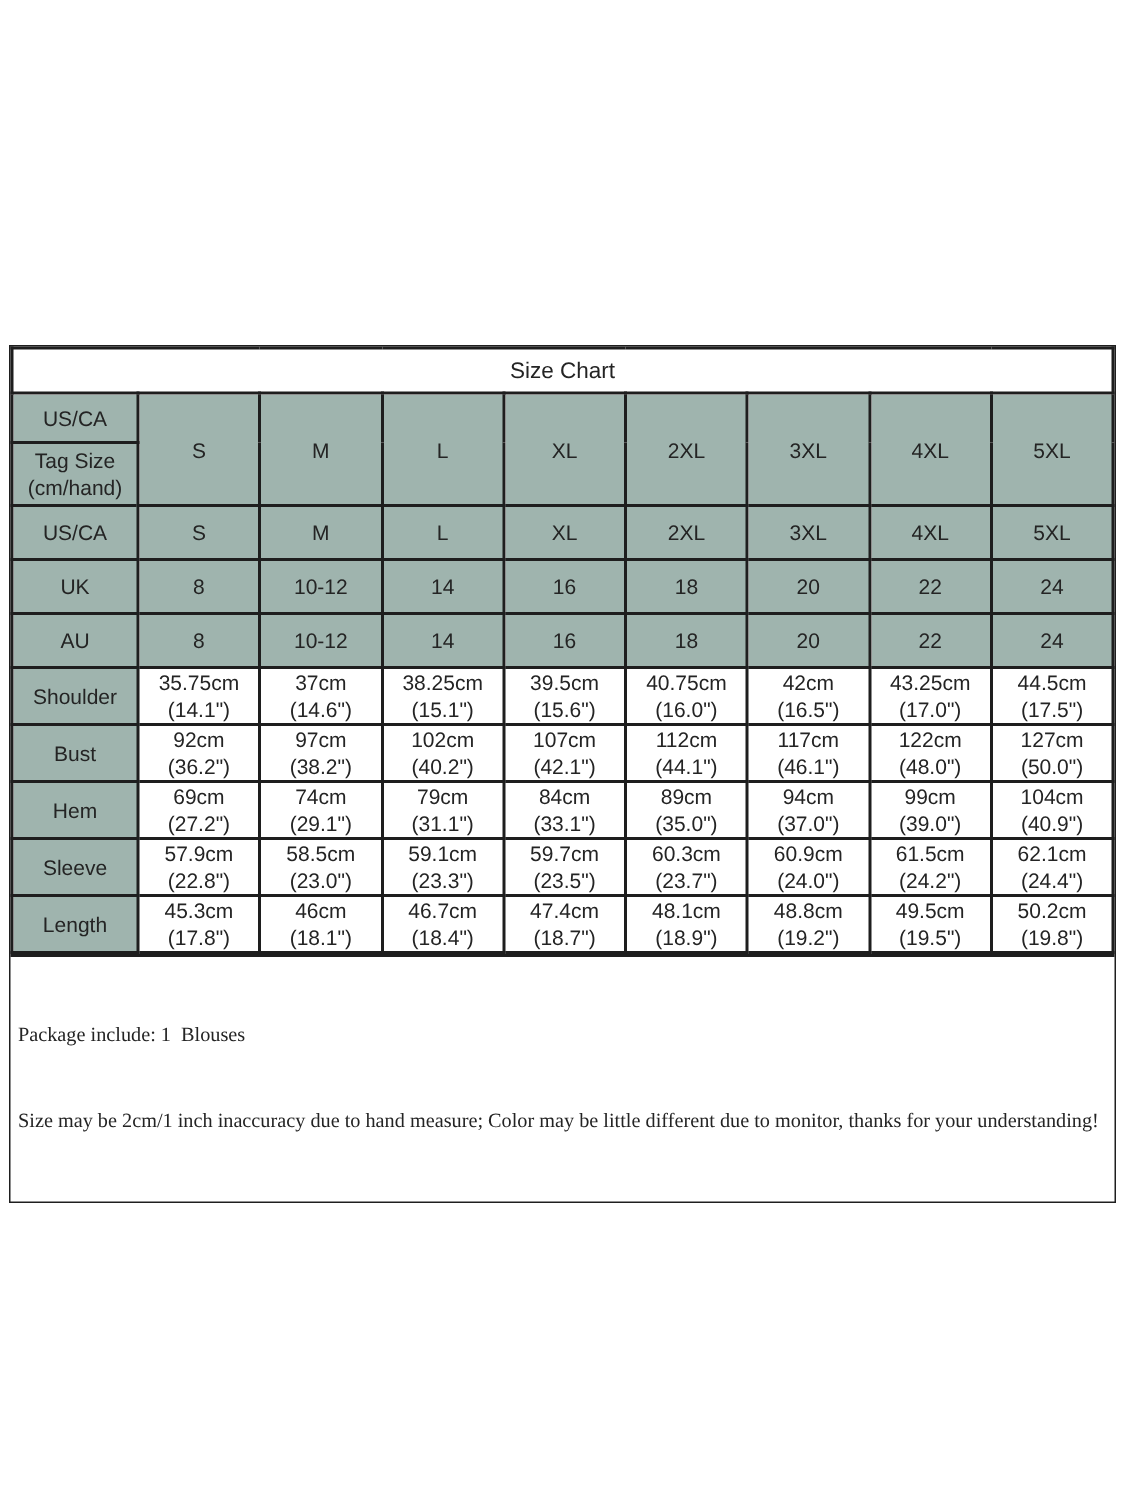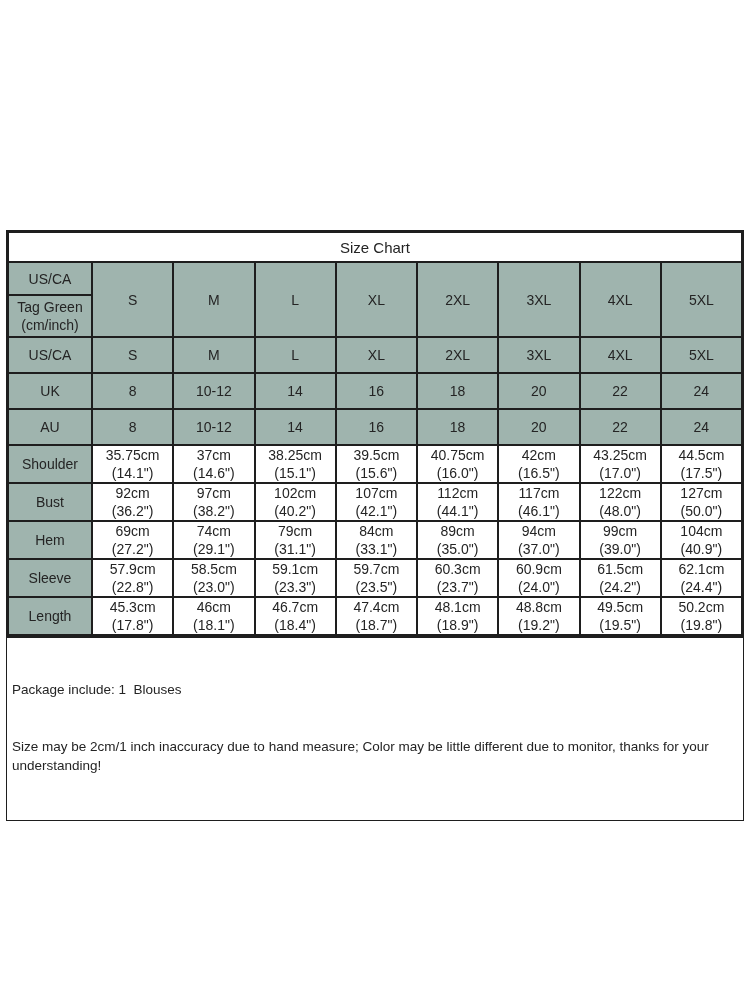--- a/index.html
+++ b/index.html
@@ -48,21 +48,21 @@
   tr.r-meas td { height: 38px; line-height: 18px; }
   tr.r-meas td div { line-height: 18px; }
   .notes {
     padding: 4px 5px 7px 5px;
     font-size: 13.5px;
     line-height: 19px;
     white-space: pre-wrap;
     color: var(--ink, #242424);
     border-top: 2px solid var(--line, #1e1e1e);
   }
-  .notes p { white-space: pre-wrap; }
+  .notes p { white-space: pre-wrap; font-family: Liberation Serif, serif; }
 </style>
 </head>
 <body>
 
 <div class="canvas">
   <div class="sheet">
     <table class="size-table">
       <colgroup>
         <col style="width:84px">
         <col>
@@ -84,22 +84,22 @@
             <td class="g" rowspan="2">M</td>
             <td class="g" rowspan="2">L</td>
             <td class="g" rowspan="2">XL</td>
             <td class="g" rowspan="2">2XL</td>
             <td class="g" rowspan="2">3XL</td>
             <td class="g" rowspan="2">4XL</td>
             <td class="g" rowspan="2">5XL</td>
           </tr>
           <tr class="r-head2">
             <td class="g">
-              <div>Tag Green</div>
-              <div>(cm/inch)</div>
+              <div>Tag Size</div>
+              <div>(cm/hand)</div>
             </td>
           </tr>
           <tr class="r-size">
             <td class="g">US/CA</td>
             <td class="g">S</td>
             <td class="g">M</td>
             <td class="g">L</td>
             <td class="g">XL</td>
             <td class="g">2XL</td>
             <td class="g">3XL</td>

